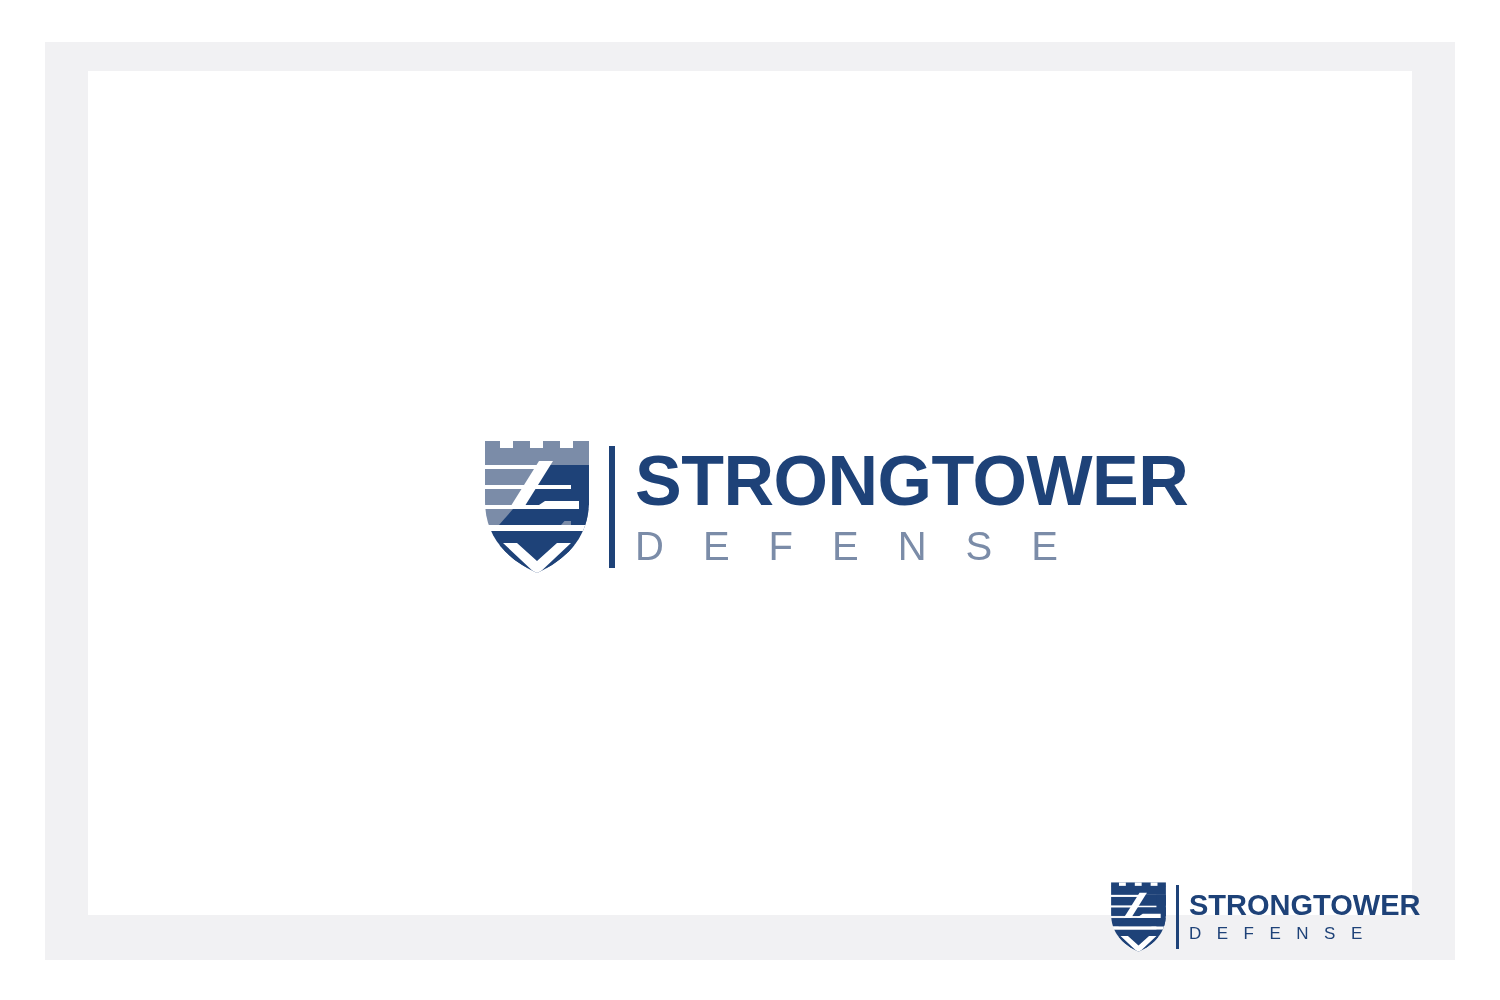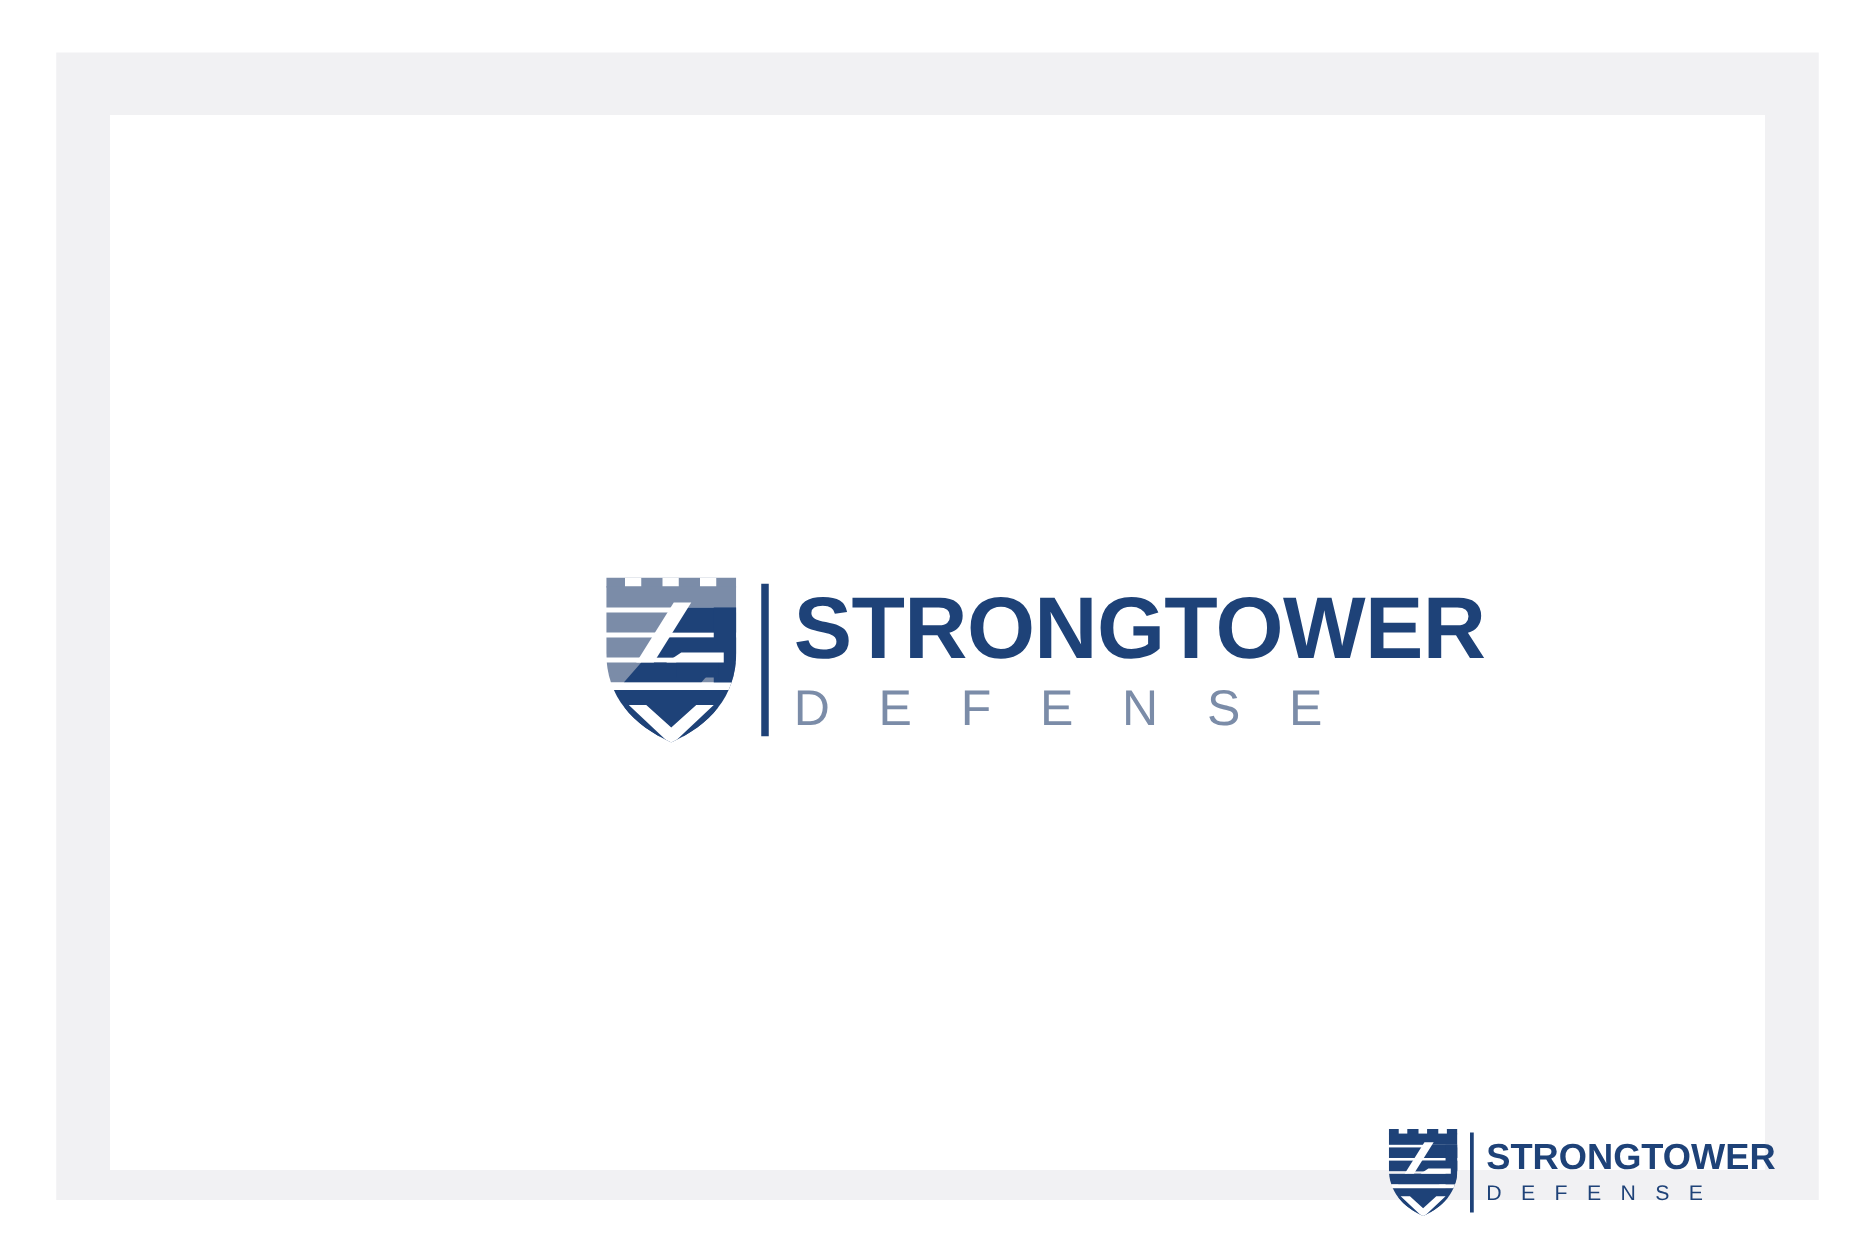--- a/index.html
+++ b/index.html
@@ -25,21 +25,21 @@
     position: absolute;
     left: 45px;
     top: 42px;
     width: 1410px;
     height: 918px;
     background: #f1f1f3;
   }
   #artboard {
     position: absolute;
     left: 88px;
-    top: 92px;
+    top: 71px;
     width: 1324px;
     height: 844px;
     background: #ffffff;
   }
 
   
   .lockup {
     position: absolute;
     display: flex;
     align-items: center;

